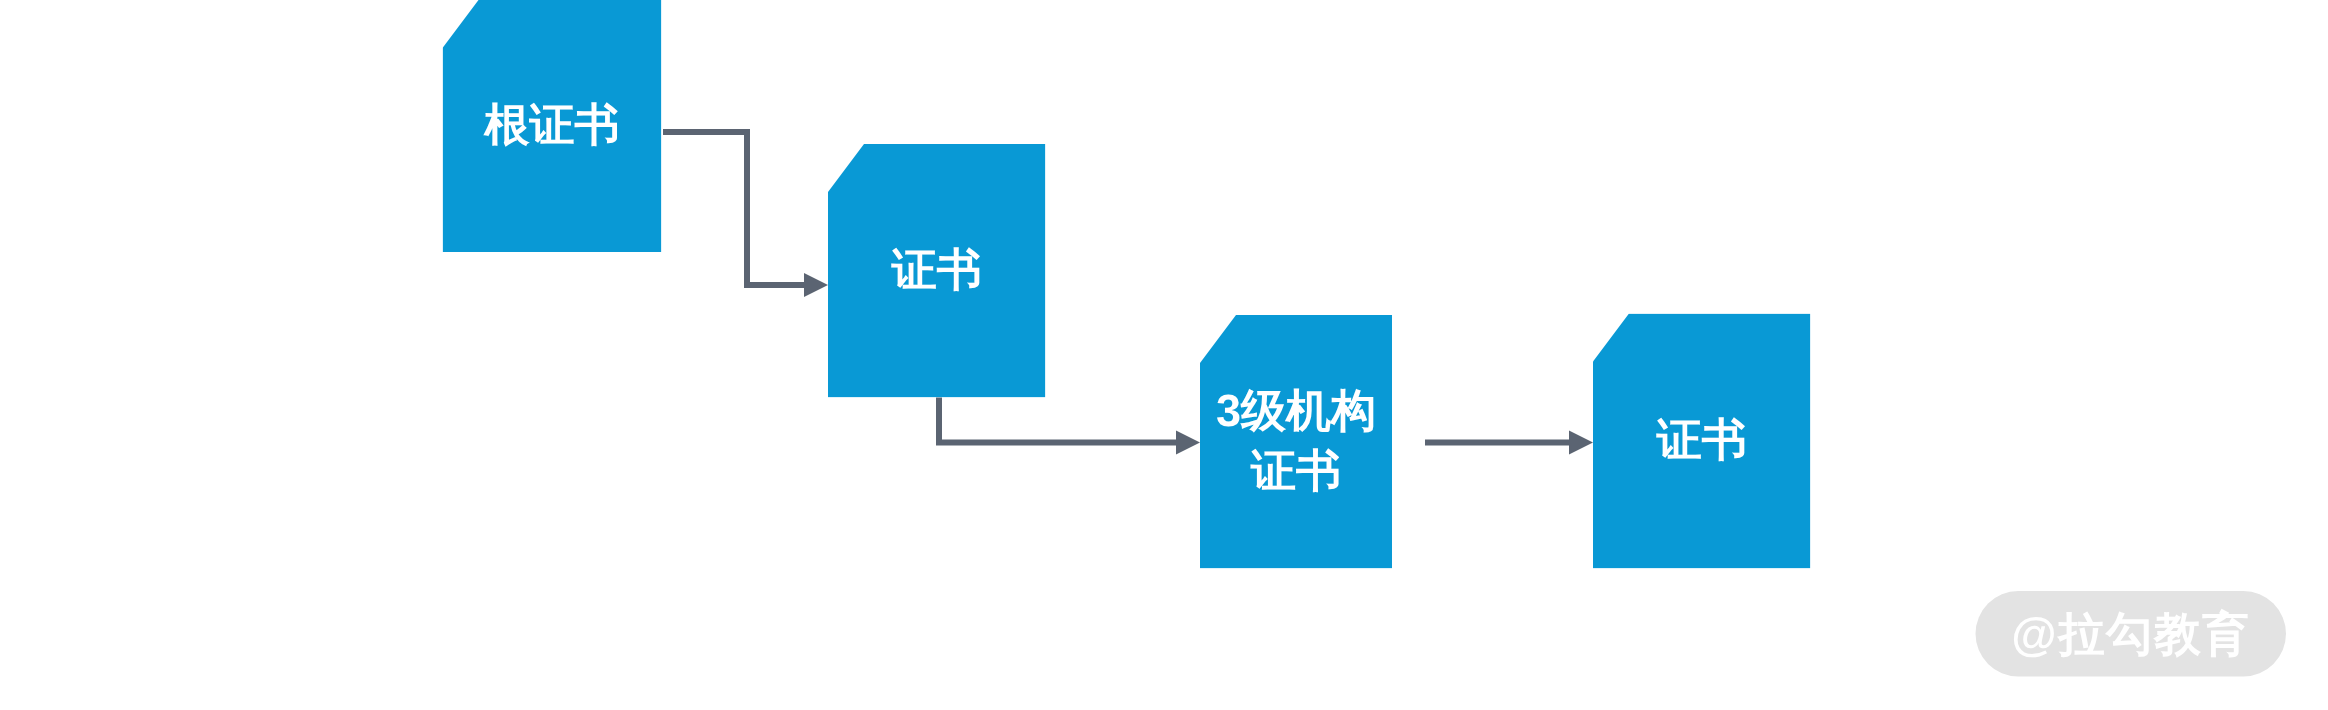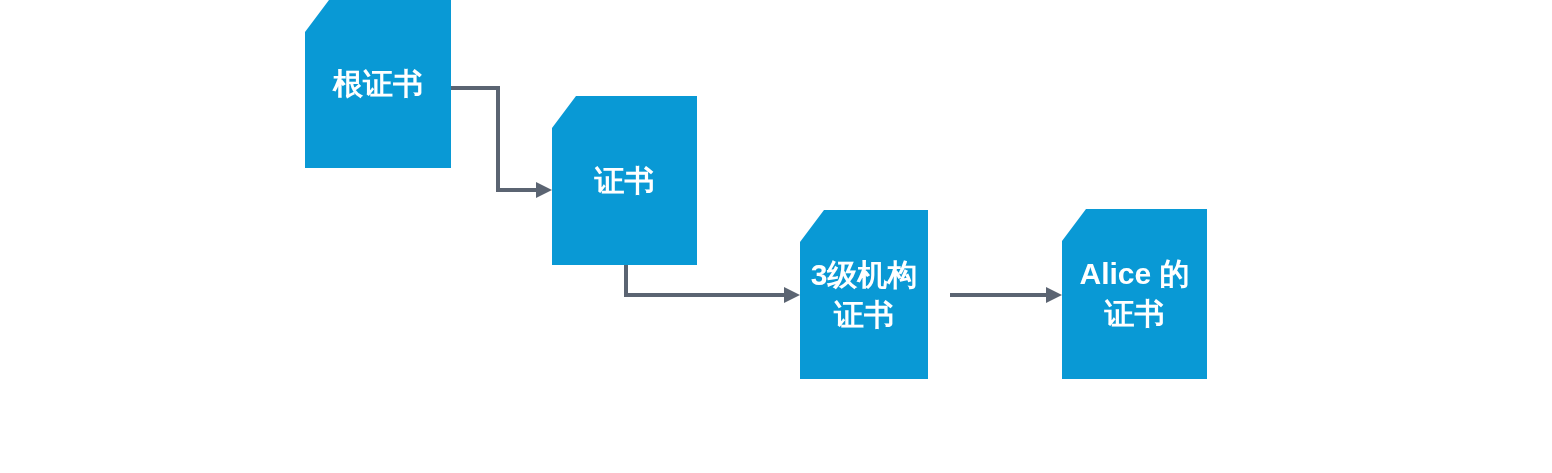--- a/index.html
+++ b/index.html
@@ -19,21 +19,21 @@
     flex-direction: column;
     align-items: center;
     justify-content: center;
     color: var(--node-text, #ffffff);
     font-size: 30px;
     font-weight: 600;
     line-height: 40px;
     text-align: center;
     user-select: none;
   }
-  #node-root   { left: 295px;  top: 0;     width: 146px; height: 168px; margin-left: 10px; }
+  #node-root   { left: 295px;  top: 0;     width: 146px; height: 168px; }
   #node-level2 { left: 552px;  top: 96px;  width: 145px; height: 169px; }
   #node-level3 { left: 800px;  top: 210px; width: 128px; height: 169px; }
   #node-alice  { left: 1062px; top: 209px; width: 145px; height: 170px; }
 
   #arrow-layer {
     position: absolute;
     left: 0; top: 0;
     width: 1552px; height: 473px;
     pointer-events: none;
   }
@@ -95,18 +95,20 @@
   <div id="node-level2" class="cert-node">
     <span>证书</span>
   </div>
 
   <div id="node-level3" class="cert-node">
     <span>3级机构</span>
     <span>证书</span>
   </div>
 
   <div id="node-alice" class="cert-node">
-    <span>Alice 的</span>
     <span>证书</span>
   </div>
 
+  <div class="watermark">
+    <span>@拉勾教育</span>
+  </div>
 
 </div>
 
 </body></html>

